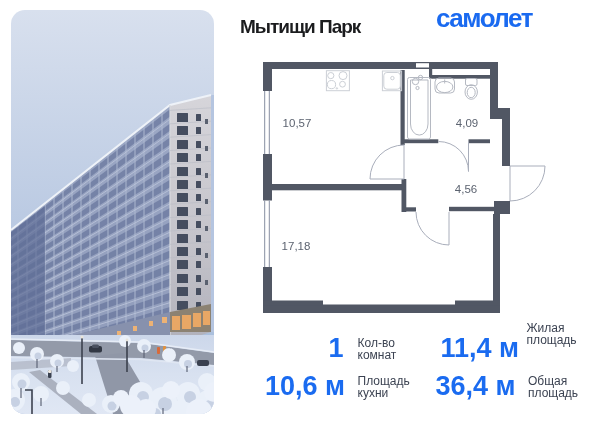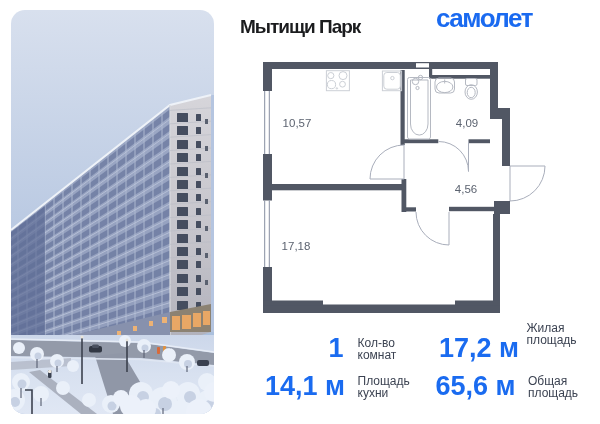--- a/index.html
+++ b/index.html
@@ -330,18 +330,18 @@
 <g fill="#5c6370" font-size="11.5" font-family="Liberation Sans" text-anchor="middle">
  <text x="297" y="127">10,57</text>
  <text x="467" y="127">4,09</text>
  <text x="466" y="193">4,56</text>
  <text x="296" y="250">17,18</text>
 </g>
 </svg>
 
 <div class="abs num" style="right:256.5px;top:332.5px">1</div>
 <div class="abs lbl" style="left:357.5px;top:336.5px">Кол-во<br>комнат</div>
-<div class="abs num" style="right:81px;top:332.5px">17,2 м</div>
+<div class="abs num" style="right:81px;top:332.5px">11,4 м</div>
 <div class="abs lbl" style="left:526.5px;top:322px">Жилая<br>площадь</div>
-<div class="abs num" style="right:255px;top:371px">14,1 м</div>
+<div class="abs num" style="right:255px;top:371px">10,6 м</div>
 <div class="abs lbl" style="left:357.5px;top:375px">Площадь<br>кухни</div>
-<div class="abs num" style="right:84.5px;top:371px">65,6 м</div>
+<div class="abs num" style="right:84.5px;top:371px">36,4 м</div>
 <div class="abs lbl" style="left:528px;top:375px">Общая<br>площадь</div>
 
 </body></html>

